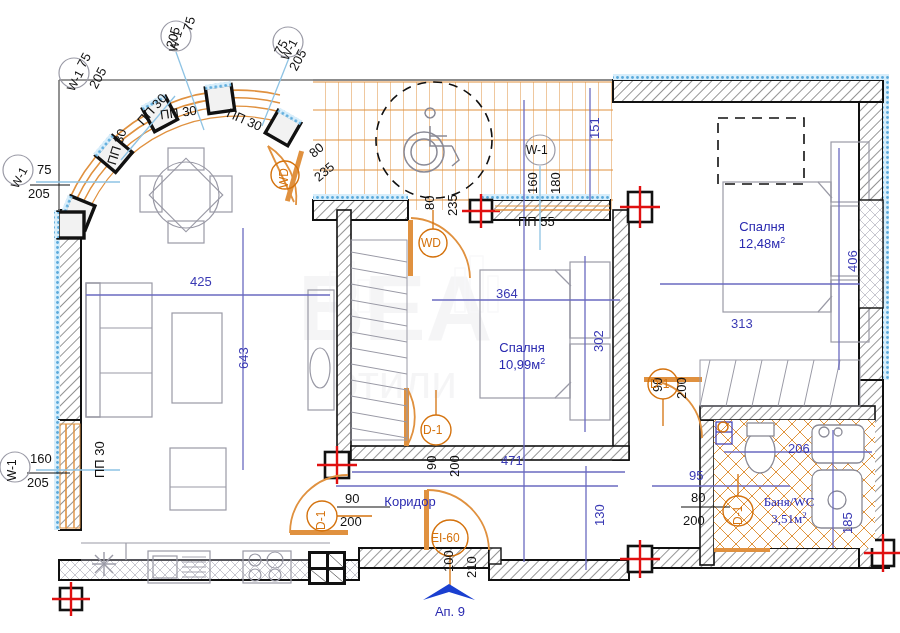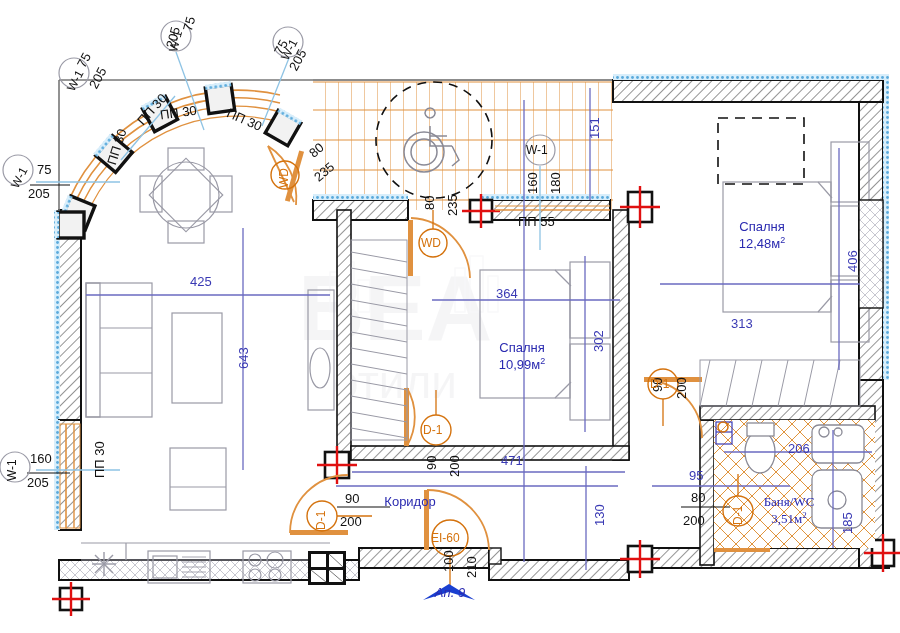--- a/index.html
+++ b/index.html
@@ -523,15 +523,15 @@
 <div class="lbl wl vert" style="left:5px;top:481px;font-size:12px;transform:rotate(-90deg);">W-1</div>
 <div class="lbl wl" style="left:526px;top:143px;font-size:12px;">W-1</div>
 <div class="lbl orn vert" style="left:277px;top:188px;transform:rotate(-90deg);">WD</div>
 <div class="lbl orn" style="left:421px;top:236px;">WD</div>
 <div class="lbl orn" style="left:423px;top:423px;">D-1</div>
 <div class="lbl orn" style="left:650px;top:377px;">D-1</div>
 <div class="lbl orn vert" style="left:314px;top:530px;transform:rotate(-90deg);">D-1</div>
 <div class="lbl orn vert" style="left:731px;top:525px;transform:rotate(-90deg);">D-1</div>
 <div class="lbl orn" style="left:431px;top:531px;text-align:right;">EI-60</div>
 
-<div class="lbl rm" style="left:419px;top:586px;width:62px;font-size:13px;font-style:italic;">Ап. 9</div>
+<div class="lbl rm" style="left:419px;top:605px;width:62px;font-size:13px;">Ап. 9</div>
 
 </div>
 
 </body></html>

